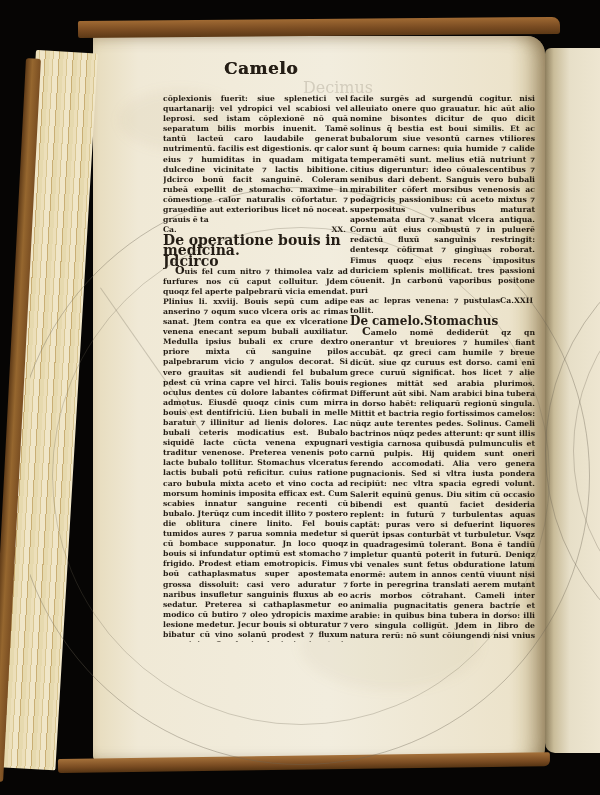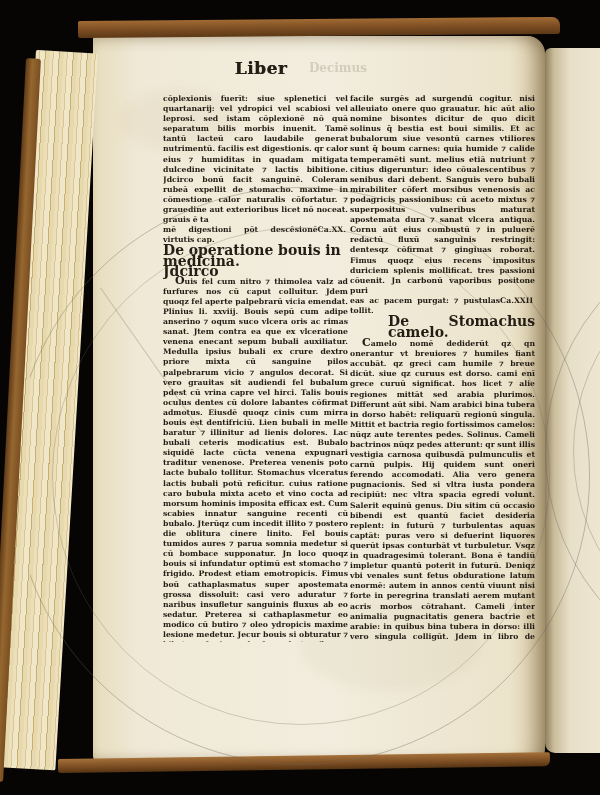--- a/index.html
+++ b/index.html
@@ -35,69 +35,68 @@
   #arc-d{left:543px;top:228px;width:404px;height:404px;border-color:rgba(108,101,84,.3);}
   #crease{left:70px;top:268px;width:1px;height:176px;background:rgba(110,102,85,.3);
     transform:rotate(-35deg);transform-origin:top left;position:absolute;}
 
   
   #content{left:93px;top:36px;width:452px;height:726px;color:#241d15;}
   .hdr{position:absolute;top:22px;font-size:17px;font-weight:bold;text-align:center;
        letter-spacing:.5px;text-shadow:.4px 0 0 rgba(30,22,12,.8);}
   #hdr-liber{left:118px;width:100px;}
   #hdr-dec{left:276px;width:150px;}
-  #hdr-ghost{position:absolute;left:200px;top:25px;width:90px;font-size:12px;font-weight:bold;
+  #hdr-ghost{position:absolute;left:200px;top:42px;width:90px;font-size:16px;font-weight:normal;
        color:rgba(70,60,45,.18);filter:blur(.7px);text-align:center;}
   .col{position:absolute;top:58px;height:548px;overflow:hidden;text-align:justify;
        font-size:7.7px;line-height:10.1px;font-weight:bold;word-spacing:-.2px;}
   #col-left{left:70px;width:185px;}
   #col-right{left:257px;width:185px;}
   .para{margin:0;}
   .para.ind{text-indent:12px;}
   .para.ind::first-letter{font-size:11px;}
   .chline{display:flex;justify-content:space-between;}
   .chline .cnum{padding-right:2px;}
   .h-st{text-align:left;font-size:14px;line-height:10.1px;}
-  .h-in{display:flex;font-size:14px;line-height:11px;padding-right:10px;margin-left:38px;}
+  .h-in{display:flex;font-size:12px;line-height:11px;padding-right:10px;}
   .stain{border-radius:50%;filter:blur(6px);}
   #stain1{left:120px;top:90px;width:120px;height:60px;background:rgba(150,120,60,.06);}
   #stain2{left:300px;top:600px;width:180px;height:90px;background:rgba(140,110,55,.05);}
 </style>
 </head>
 <body>
 
 <div class="abs" id="facing-page"></div>
 <div class="abs" id="main-page"></div>
 <div class="abs" id="page-stack"></div>
 <div class="abs" id="edge-left"></div>
 <div class="abs" id="edge-top"></div>
 <div class="abs" id="edge-bottom"></div>
 <div class="abs stain" id="stain1"></div>
 <div class="abs stain" id="stain2"></div>
 
 <div class="abs" id="content">
-  <span class="hdr" id="hdr-liber">Liber</span>
+  <span class="hdr" id="hdr-liber">Camelo</span>
   <span id="hdr-ghost">Decimus</span>
   <div class="col" id="col-left">
       <p class="para">cōplexionis fuerīt: siue splenetici vel quartanarij: vel ydropici vel scabiosi vel leprosi. sed istam cōplexionē nō quā separatum bilis morbis inuenit. Tamē tantū lacteū caro laudabile generat nutrimentū. facilis est digestionis. qr calor eius ⁊ humiditas in quadam mitigata dulcedine vicinitate ⁊ lactis bibitione. Jdcirco bonū facit sanguinē. Coleram rubeā expellit de stomacho. maxime in cōmestione calor naturalis cōfortatur. ⁊ grauedine aut exterioribus licet nō noceat. grauis ē ta</p>
       <div class="chline">
-        <span class="lead">mē digestioni pōt descēsionē virtutis cap.</span>
         <span class="clab">Ca.</span>
         <span class="cnum">XX.</span>
       </div>
       <div class="h-st">
         <div>De operatione bouis in medicina.</div>
         <div>Jdcirco</div>
       </div>
       <p class="para ind">Ouis fel cum nitro ⁊ thimolea valz ad furfures nos cū caput colluitur. Jdem quoqz fel aperte palpebrarū vicia emendat. Plinius li. xxviij. Bouis sepū cum adipe anserino ⁊ oqum suco vlcera oris ac rimas sanat. Jtem contra ea que ex vlceratione venena enecant sepum bubali auxiliatur. Medulla ipsius bubali ex crure dextro priore mixta cū sanguine pilos palpebrarum vicio ⁊ angulos decorat. Si vero grauitas sit audiendi fel bubalum pdest cū vrina capre vel hirci. Talis bouis oculus dentes cū dolore labantes cōfirmat admotus. Eiusdē quoqz cinis cum mirra bouis est dentifriciū. Lien bubali in melle baratur ⁊ illinitur ad lienis dolores. Lac bubali ceteris modicatius est. Bubalo siquidē lacte cūcta venena expugnari traditur venenose. Preterea venenis poto lacte bubalo tollitur. Stomachus vlceratus lactis bubali potū reficitur. cuius ratione caro bubula mixta aceto et vino cocta ad morsum hominis imposita efficax est. Cum scabies innatur sanguine recenti cū bubalo. Jterūqz cum incedit illito ⁊ postero die oblitura cinere linito. Fel bouis tumidos aures ⁊ parua somnia medetur si cū bombace supponatur. Jn loco quoqz bouis si infundatur optimū est stomacho ⁊ frigido. Prodest etiam emotropicis. Fimus boū cathaplasmatus super apostemata grossa dissoluit: casi vero aduratur ⁊ naribus insufletur sanguinis fluxus ab eo sedatur. Preterea si cathaplasmetur eo modico cū butiro ⁊ oleo ydropicis maxime lesione medetur. Jecur bouis si obturatur ⁊ bibatur cū vino solanū prodest ⁊ fluxum sanguinis. Quod si ab ipsis iuncturis bibantur spleni liquefacit: apparēt contra epar</p>
     </div>
   <div class="col" id="col-right">
       <p class="para">facile surgēs ad surgendū cogitur. nisi alleuiato onere quo grauatur. hic aūt alio nomine bisontes dicitur de quo dicit solinus q̄ bestia est boui similis. Et ac bubalorum siue vesontū carnes vtiliores sunt q̄ boum carnes: quia humide ⁊ calide temperamēti sunt. melius etiā nutriunt ⁊ citius digeruntur: ideo cōualescentibus ⁊ senibus dari debent. Sanguis vero bubali mirabiliter cōfert morsibus venenosis ac podagricis passionibus: cū aceto mixtus ⁊ superpositus vulneribus maturat apostemata dura ⁊ sanat vlcera antiqua. Cornu aūt eius combustū ⁊ in puluerē redactū fluxū sanguinis restringit: dentesqz cōfirmat ⁊ gingiuas roborat. Fimus quoqz eius recens impositus duriciem splenis mollificat. tres passioni cōuenit. Jn carbonū vaporibus positone puri</p>
       <div class="chline">
-        <span class="lead">eas ac pacem purgat: ⁊ pustulas tollit.</span>
+        <span class="lead">eas ac lepras venena: ⁊ pustulas tollit.</span>
         <span class="clab">Ca.</span>
         <span class="cnum">XXII</span>
       </div>
       <div class="h-in">
         <span>De camelo.</span>
         <span>Stomachus</span>
       </div>
       <p class="para ind">Camelo nomē dediderūt qz qn onerantur vt breuiores ⁊ humiles fiant accubāt. qz greci cam humile ⁊ breue dicūt. siue qz curuus est dorso. cami enī grece curuū significat. hos licet ⁊ alie regiones mittāt sed arabia plurimos. Differunt aūt sibi. Nam arabici bina tubera in dorso habēt: reliquarū regionū singula. Mittit et bactria regio fortissimos camelos: nūqz aute terentes pedes. Solinus. Cameli bactrinos nūqz pedes atterunt: qr sunt illis vestigia carnosa quibusdā pulmunculis et carnū pulpis. Hij quidem sunt oneri ferendo accomodati. Alia vero genera pugnacionis. Sed si vltra iusta pondera recipiūt: nec vltra spacia egredi volunt. Salerit equinū genus. Diu sitim cū occasio bibendi est quantū faciet desideria replent: in futurū ⁊ turbulentas aquas captāt: puras vero si defuerint liquores querūt ipsas conturbāt vt turbuletur. Vsqz in quadragesimū tolerant. Bona ē tandiū impletur quantū poterit in futurū. Deniqz vbi venales sunt fetus obduratione latum enormē: autem in annos centū viuunt nisi forte in peregrina translati aerem mutant acris morbos cōtrahant. Cameli inter animalia pugnacitatis genera bactrie et arabie: in quibus bina tubera in dorso: illi vero singula colligūt. Jdem in libro de natura rerū: nō sunt cōiungendi nisi vnius generis ⁊ moris. Leo tamē ⁊ camelus pacem habent: vt pellis mulier nō indicat occulta. Jn tali sunt similes bubali sed paruam habent</p>
     </div>
 </div>

